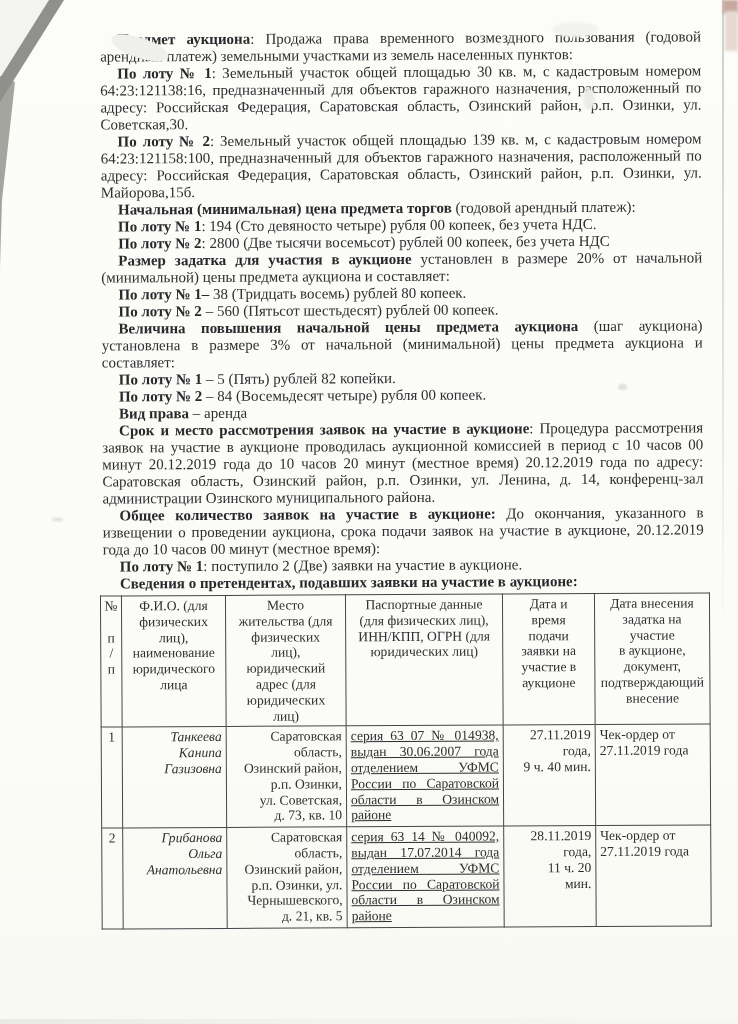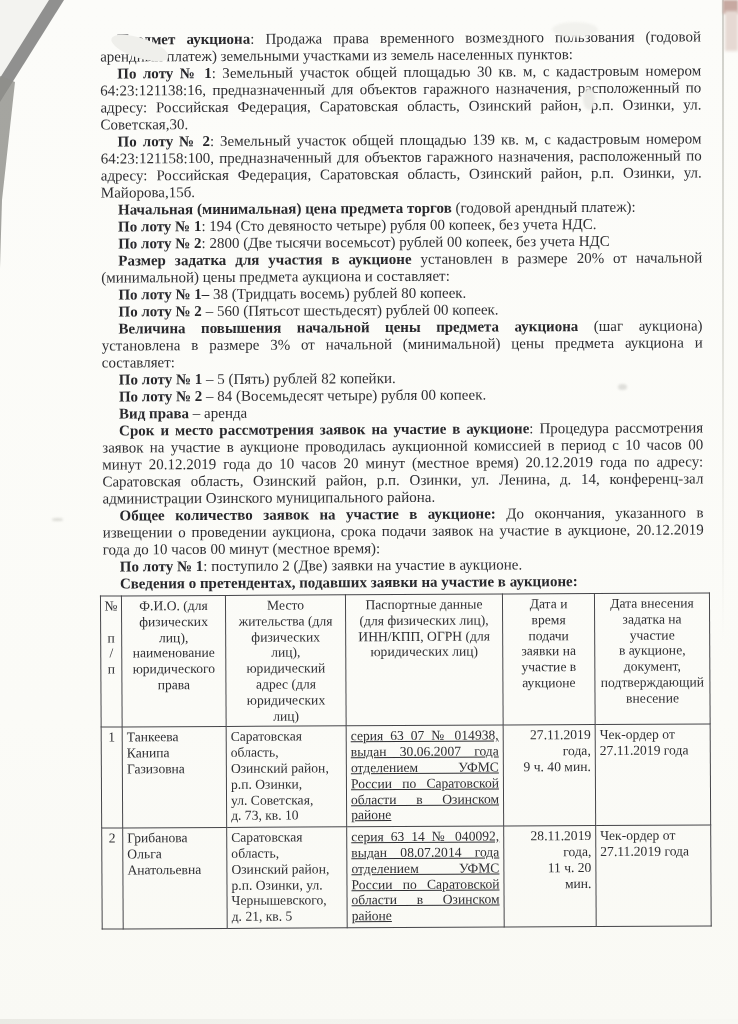--- a/index.html
+++ b/index.html
@@ -26,22 +26,22 @@
     font-size:13.6px;line-height:15.8px;color:#2f2f33;
   }
   table.apps th,table.apps td{
     border:1px solid #46464a;vertical-align:top;
     font-weight:normal;padding:2px 4px 3px;
     overflow:hidden;
   }
   table.apps th{text-align:center;padding:2px 1px;}
   .pre{white-space:pre-line;}
   td.c0{text-align:center;padding-left:1px;padding-right:1px;}
-  td.c1{text-align:left;padding-left:7px;}
-  td.c2{text-align:left;padding-left:7px;margin-left:40px;}
+  td.c1{text-align:right;padding-left:7px;font-style:italic;}
+  td.c2{text-align:right;padding-left:7px;margin-left:40px;}
   td.c3{text-align:justify;padding-left:6px;padding-right:6px;text-decoration:underline;}
   td.c4{text-align:right;}
   td.c5{text-align:left;}
   
   .fold{position:absolute;left:0;top:0;filter:blur(0.6px);}
   .edge-line{
     position:absolute;left:722px;top:0;width:2px;height:640px;
     background:linear-gradient(180deg,#cfcfc9 0%,#e2e2dc 55%,rgba(230,230,224,0) 100%);
   }
   .edge-pink{position:absolute;left:723px;top:0;width:15px;height:14px;background:#c7a9a1;filter:blur(1px);}
@@ -111,21 +111,21 @@
         <th class="pre">№
 
 п
 /
 п</th>
         <th class="pre">Ф.И.О. (для
 физических
 лиц),
 наименование
 юридического
-права</th>
+лица</th>
         <th class="pre">Место
 жительства (для
 физических
 лиц),
 юридический
 адрес (для
 юридических
 лиц)</th>
         <th class="pre">Паспортные данные
 (для физических лиц),
@@ -167,21 +167,21 @@
         <td class="c0">2</td>
         <td class="c1 pre">Грибанова
 Ольга
 Анатольевна</td>
         <td class="c2 pre">Саратовская
 область,
 Озинский район,
 р.п. Озинки, ул.
 Чернышевского,
 д. 21, кв. 5</td>
-        <td class="c3">серия 63 14 № 040092, выдан 08.07.2014 года отделением УФМС России по Саратовской области в Озинском районе</td>
+        <td class="c3">серия 63 14 № 040092, выдан 17.07.2014 года отделением УФМС России по Саратовской области в Озинском районе</td>
         <td class="c4 pre">28.11.2019
 года,
 11 ч. 20
 мин.</td>
         <td class="c5 pre">Чек-ордер от
 27.11.2019 года</td>
       </tr>
     </tbody>
       </table>
   </div>

